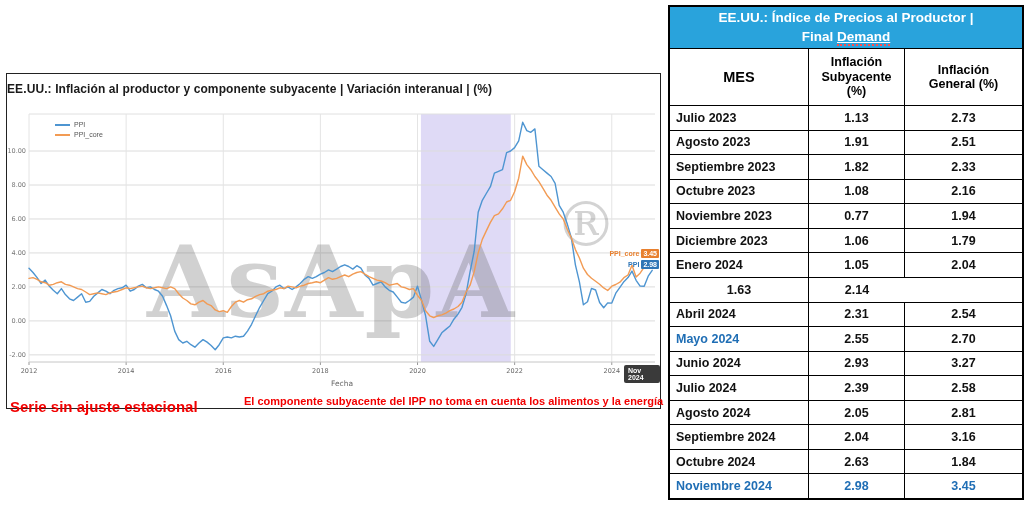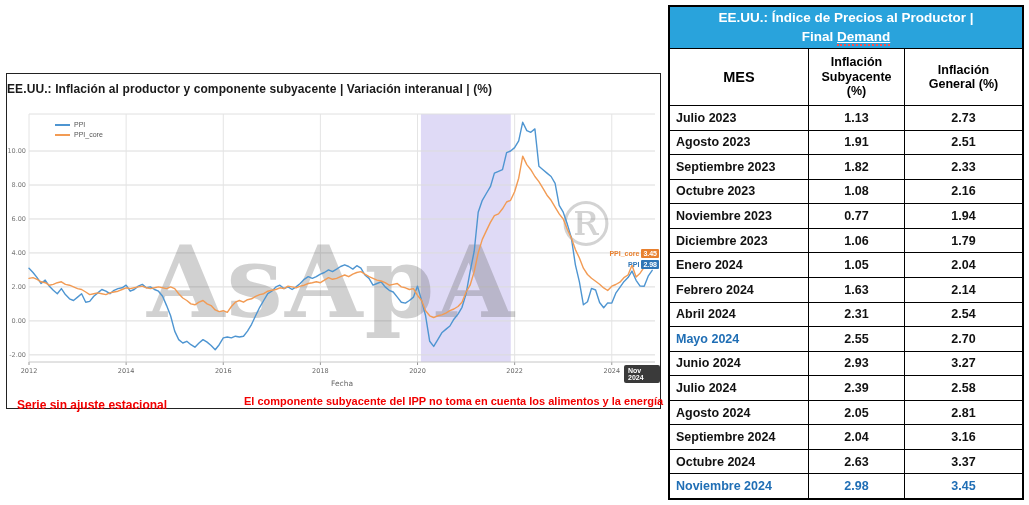--- a/index.html
+++ b/index.html
@@ -15,21 +15,21 @@
   .legend { position:absolute; left:48px; top:47px; font-size:7px; color:#555; }
   .legend-row { display:flex; align-items:center; margin-bottom:3px; }
   .legend-swatch { display:inline-block; width:15px; height:2px; margin-right:4px; }
   .end-labels { position:absolute; right:1px; top:175px; text-align:right; font-size:7px; font-weight:bold; }
   .end-row { display:flex; align-items:center; justify-content:flex-end; margin-bottom:2px; }
   .end-name { margin-right:2px; }
   .end-badge { color:#fff; padding:1px 2px; border-radius:1px; font-size:7px; }
   .cursor-badge { position:absolute; left:617px; top:291px; background:#3a3a3a; color:#fff;
                   font-size:7px; font-weight:bold; padding:2px 4px; border-radius:2px; }
   .note { position:absolute; color:#f20000; font-weight:bold; white-space:nowrap; }
-  .note-left  { left:10px;  top:324px; font-size:12px; }
+  .note-left  { left:3px;  top:324px; font-size:15px; }
   .note-right { left:237px; top:321px; font-size:11px; }
 
   
   .table-panel { position:absolute; left:668px; top:5px; width:356px; height:495px;
                  border:2px solid #000; background:#fff; display:flex; flex-direction:column; }
   .tbl-title { background:#29a3dc; color:#fff; font-weight:bold; font-size:13.5px;
                text-align:center; height:42px; border-bottom:1.5px solid #000;
                display:flex; flex-direction:column; justify-content:center; line-height:1.35; }
   .underl { text-decoration:underline; border-bottom:2px dotted #ff4d4d; padding-bottom:0; }
   .thead { display:grid; grid-template-columns:139px 96px 117px; height:57px;
@@ -170,21 +170,20 @@
         <div class="tcell mes">Diciembre 2023</div>
         <div class="tcell num">1.06</div>
         <div class="tcell num">1.79</div>
       </div>
       <div class="trow">
         <div class="tcell mes">Enero 2024</div>
         <div class="tcell num">1.05</div>
         <div class="tcell num">2.04</div>
       </div>
       <div class="trow">
-        <div class="tcell mes">Febrero 2024</div>
         <div class="tcell num">1.63</div>
         <div class="tcell num">2.14</div>
       </div>
       <div class="trow">
         <div class="tcell mes">Abril 2024</div>
         <div class="tcell num">2.31</div>
         <div class="tcell num">2.54</div>
       </div>
       <div class="trow">
         <div class="tcell mes blue-text">Mayo 2024</div>
@@ -207,21 +206,21 @@
         <div class="tcell num">2.81</div>
       </div>
       <div class="trow">
         <div class="tcell mes">Septiembre 2024</div>
         <div class="tcell num">2.04</div>
         <div class="tcell num">3.16</div>
       </div>
       <div class="trow">
         <div class="tcell mes">Octubre 2024</div>
         <div class="tcell num">2.63</div>
-        <div class="tcell num">3.37</div>
+        <div class="tcell num">1.84</div>
       </div>
       <div class="trow">
         <div class="tcell mes blue-text">Noviembre 2024</div>
         <div class="tcell num blue-text">2.98</div>
         <div class="tcell num blue-text">3.45</div>
       </div>
     </div>
 </div>
 
 </body></html>

